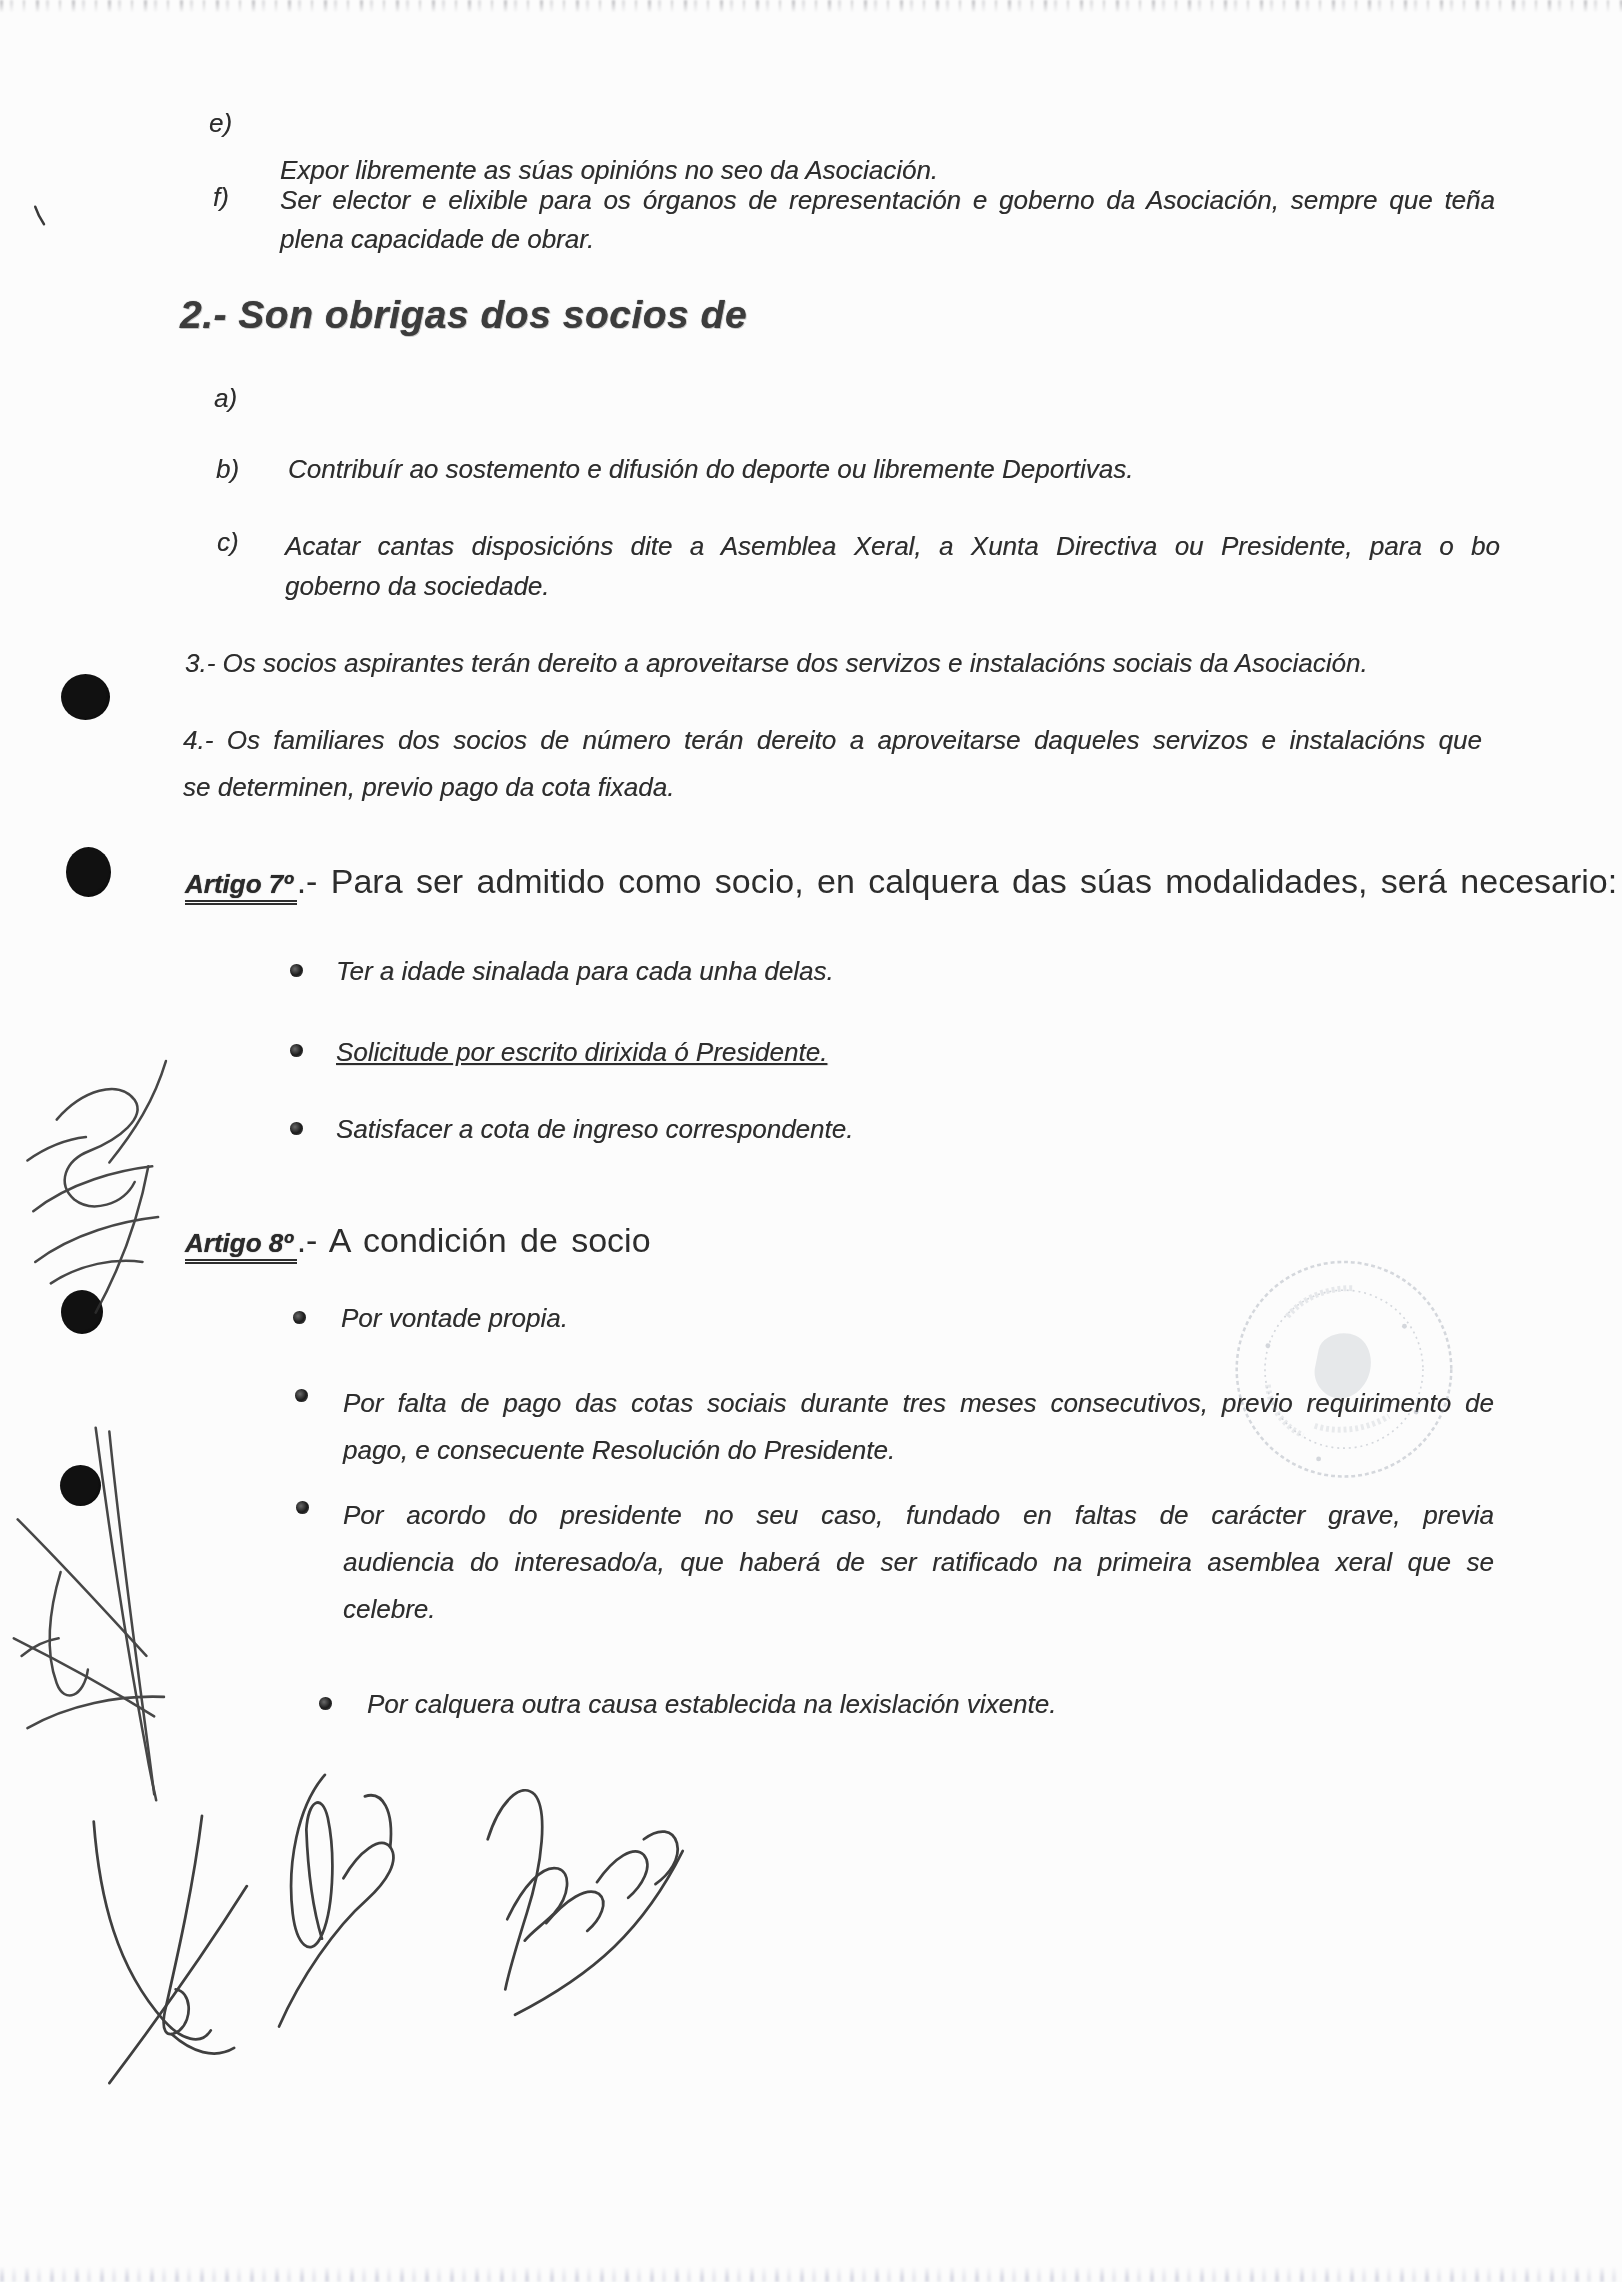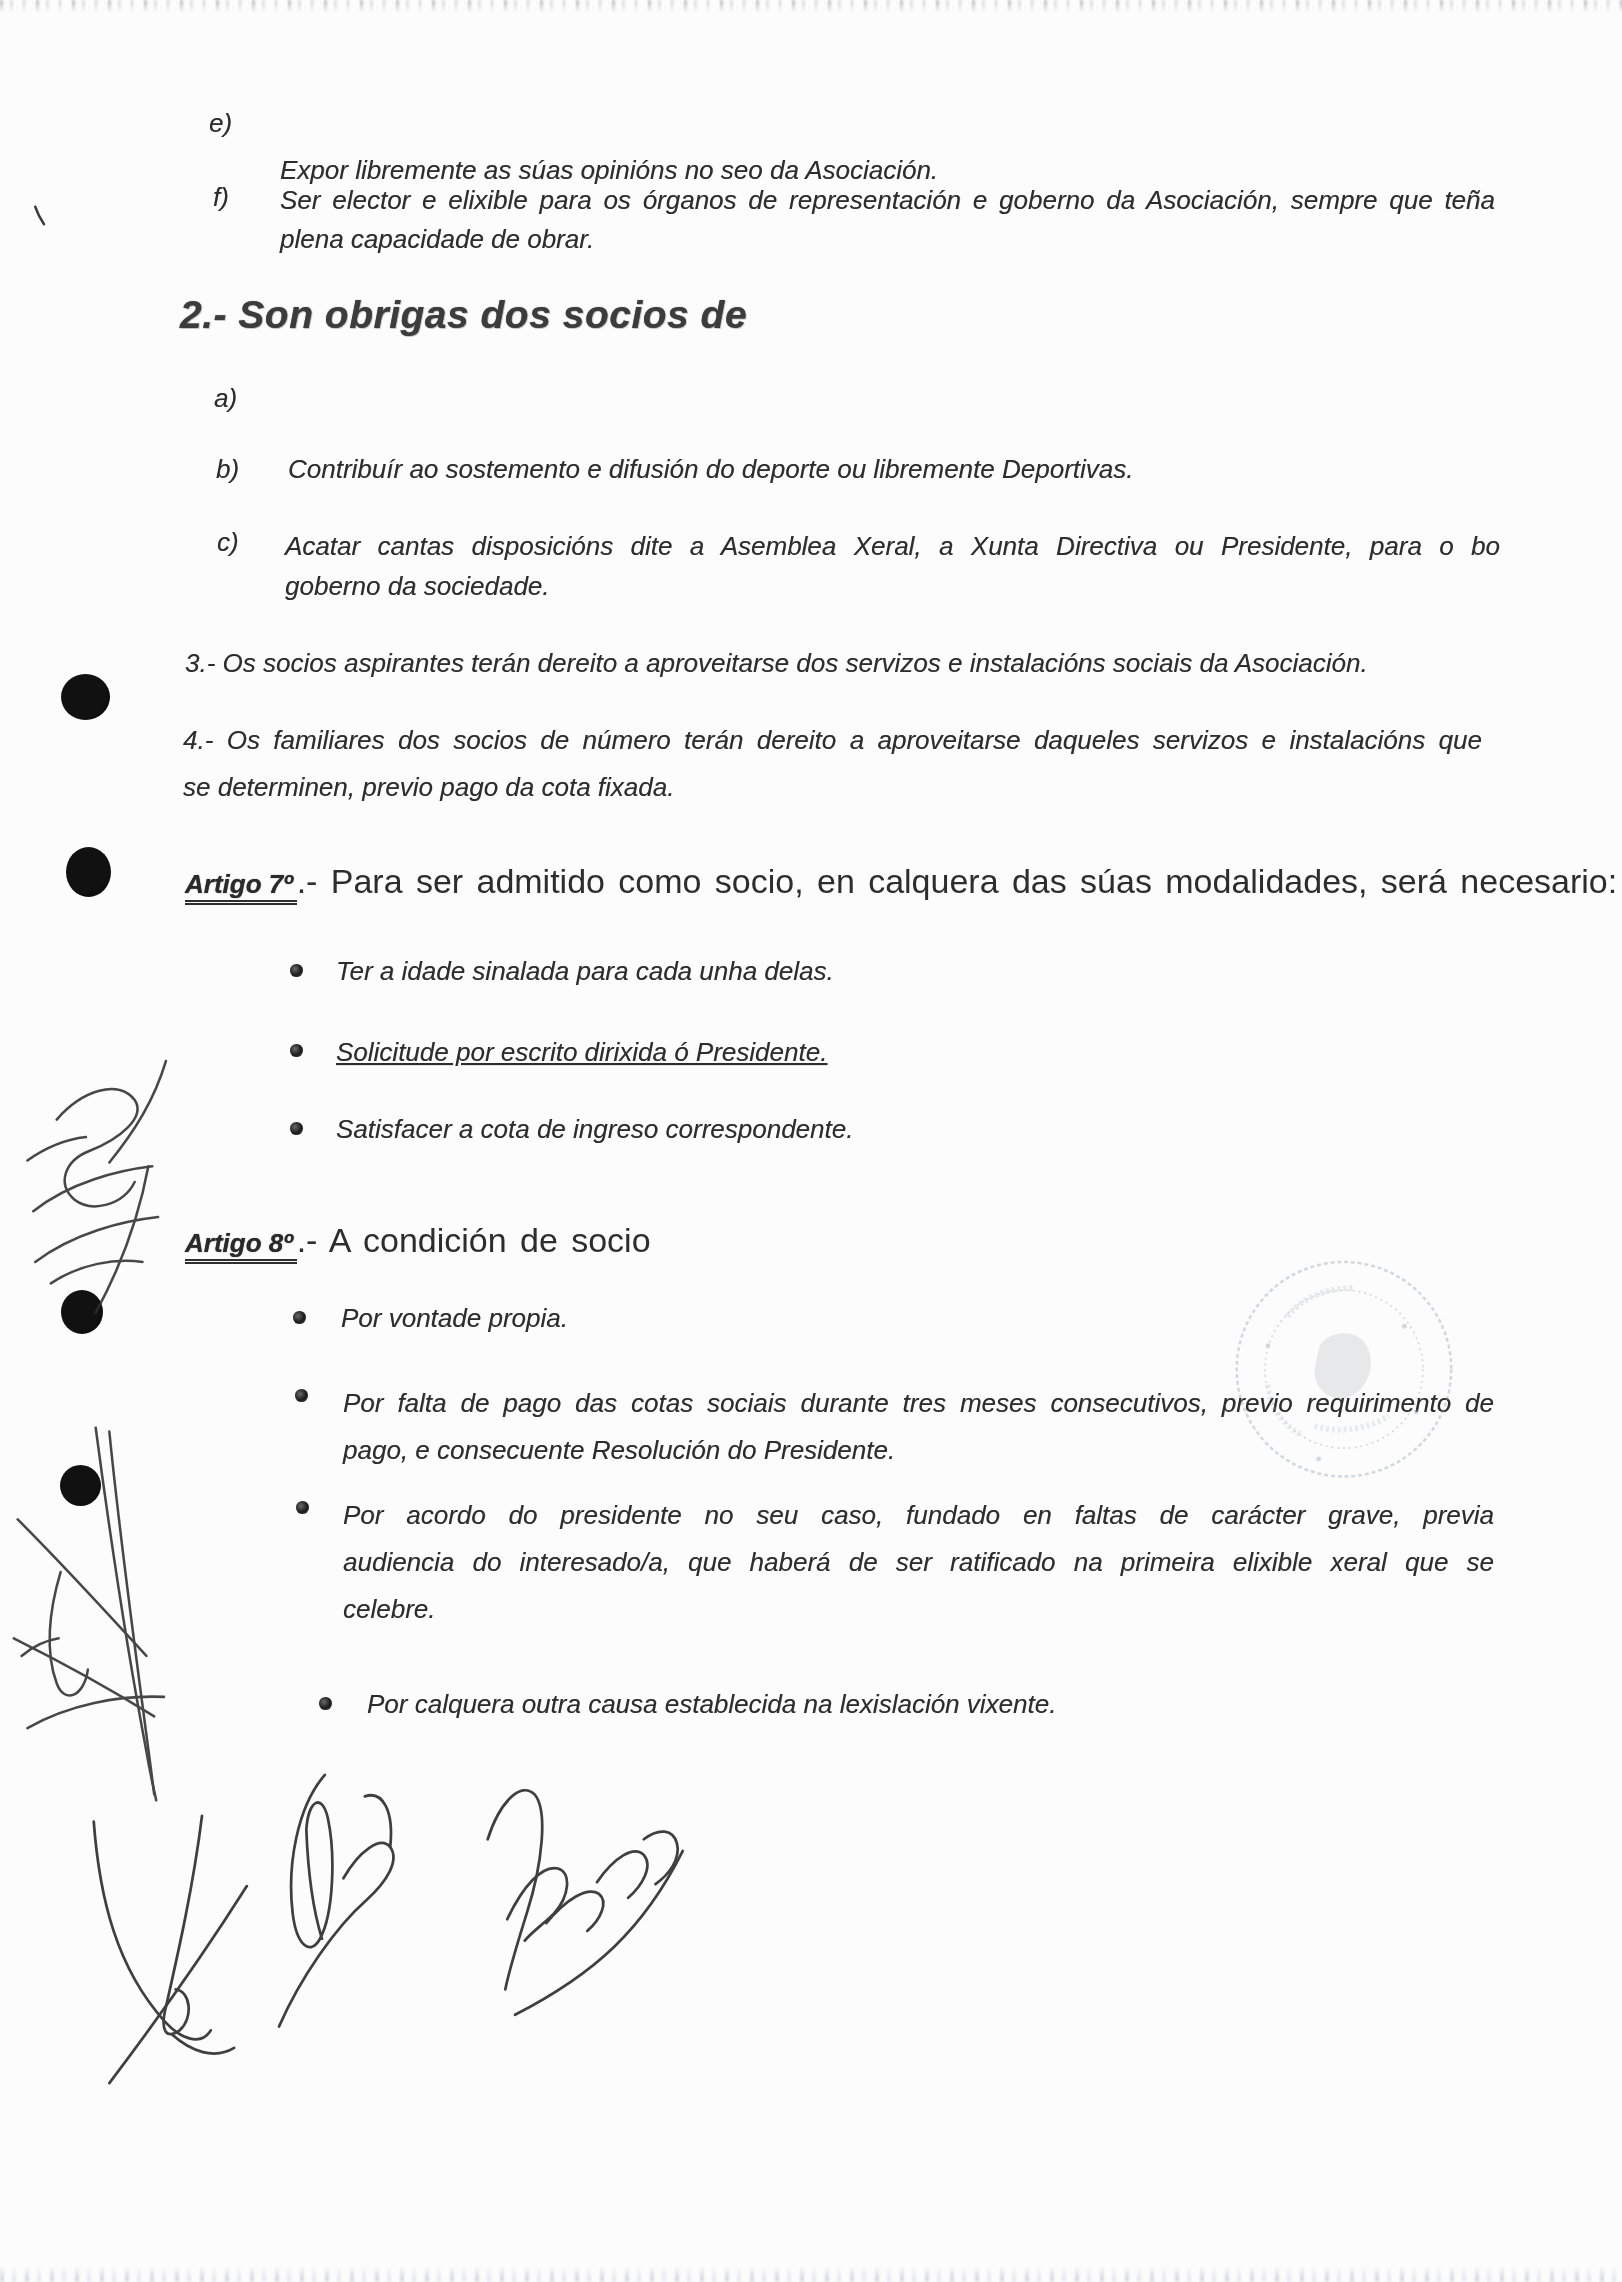--- a/index.html
+++ b/index.html
@@ -121,21 +121,21 @@
 
   <div class="bullet" style="left:295px; top:1389px;"></div>
   <div class="abs body-text" style="left:343px; top:1380px; width:1151px; line-height:47px;">
     <div class="jline">Por falta de pago das cotas sociais durante tres meses consecutivos, previo requirimento de</div>
     <div class="lline">pago, e consecuente Resolución do Presidente.</div>
   </div>
 
   <div class="bullet" style="left:296px; top:1501px;"></div>
   <div class="abs body-text" style="left:343px; top:1492px; width:1151px; line-height:47px;">
     <div class="jline">Por acordo do presidente no seu caso, fundado en faltas de carácter grave, previa</div>
-    <div class="jline">audiencia do interesado/a, que haberá de ser ratificado na primeira elixible xeral que se</div>
+    <div class="jline">audiencia do interesado/a, que haberá de ser ratificado na primeira asemblea xeral que se</div>
     <div class="lline">celebre.</div>
   </div>
 
   <div class="bullet" style="left:319px; top:1697px;"></div>
   <div class="abs body-text" style="left:367px; top:1688px; width:1122px;">Por calquera outra causa establecida na lexislación vixente.</div>
 
   <svg class="marks" width="1623" height="2282" viewBox="0 0 1664 2340">
 
     <g opacity="0.40" fill="none" stroke="#99a1ad">
       <circle cx="1378" cy="1404" r="110" stroke-width="2.6" stroke-dasharray="4 3"></circle>

